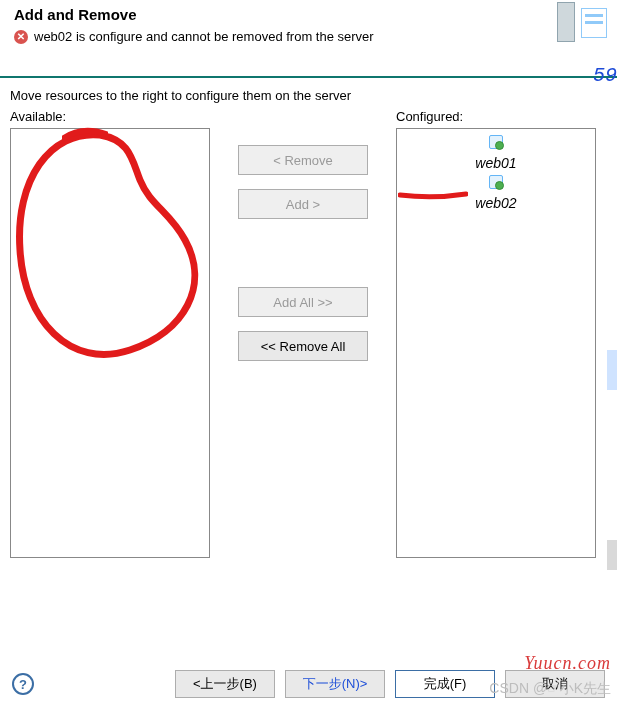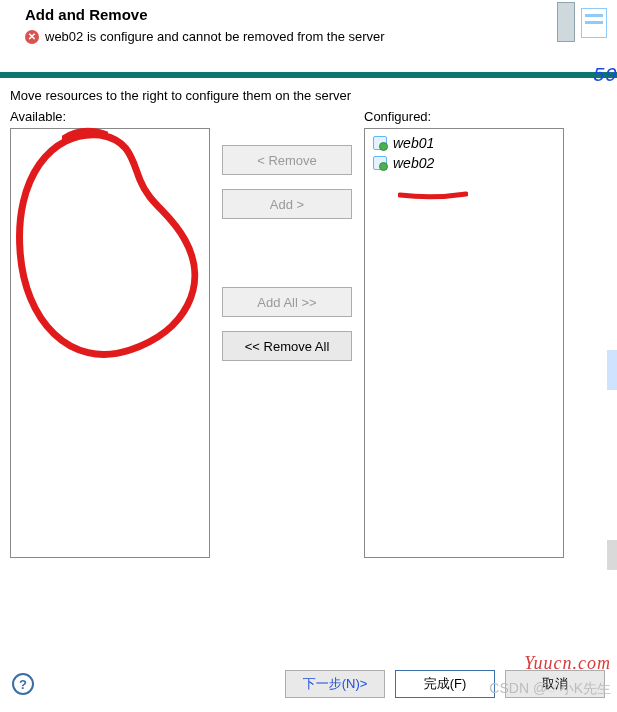--- a/index.html
+++ b/index.html
@@ -8,22 +8,22 @@
     font-family: "Segoe UI", Tahoma, sans-serif;
     font-size: 13px;
     background: #fff;
     color: #000;
     width: 617px;
     height: 712px;
     position: relative;
     overflow: hidden;
   }
   .header {
-    padding: 6px 10px 10px 25px;
-    border-bottom: 6px solid #0f766e;
+    padding: 6px 10px 10px 14px;
+    border-bottom: 2px solid #0f766e;
     position: relative;
     height: 78px;
   }
   .title {
     font-weight: bold;
     font-size: 15px;
     margin-bottom: 6px;
   }
   .error-line {
     display: flex;
@@ -64,38 +64,39 @@
   .corner-num {
     position:absolute; right:0; top:64px; color:#1e4bd8; font-size:20px; font-style:italic; font-family: Liberation Mono, monospace;
   }
   .instruction {
     padding: 10px 10px 6px 10px;
   }
   .columns {
     display:flex;
     align-items:flex-start;
     padding: 0 10px;
-    gap: 12px;
+    gap: 28px;
   }
   .col-label { margin-bottom: 4px; }
   .listbox {
     border:1px solid #888;
     width: 200px;
     height: 430px;
     background:#fff;
     padding:4px;
     position:relative;
   }
   .list-item {
     display:flex;
     align-items:center;
     gap:6px;
     padding:2px 4px;
     font-style: italic;
     font-size: 14px;
+    flex-direction: column;
   }
   .mod-icon {
     width:14px; height:14px; display:inline-block;
     background:#e3f2fd; border:1px solid #64b5f6; border-radius:2px; position:relative;
   }
   .mod-icon::after {
     content:""; position:absolute; right:-2px; bottom:-2px;
     width:7px; height:7px; border-radius:50%;
     background:#4caf50; border:1px solid #388e3c;
   }
@@ -209,20 +210,21 @@
         <span class="mod-icon"></span>
         <span>web02</span>
       </div>
     </div>
   </div>
 </div>
 
 <div class="footer">
   <div class="help-icon">?</div>
   <div class="grow"></div>
+  <button class="nav">&lt;上一步(B)</button>
   <button class="nav" disabled="">下一步(N)&gt;</button>
   <button class="nav primary">完成(F)</button>
   <button class="nav">取消</button>
 </div>
 
 <svg class="annot red-scribble" viewBox="0 0 230 260">
   <path d="M90 15 C40 10, 5 60, 10 130 C14 200, 60 250, 120 230 C175 212, 200 165, 175 120 C160 92, 140 85, 130 60 C122 40, 120 20, 90 15 Z" fill="none" stroke="#e11b1b" stroke-width="7" stroke-linejoin="round"></path>
 </svg>
 <svg class="annot red-arrow" viewBox="0 0 46 20">
   <path d="M2 14 Q 20 2, 44 10" fill="none" stroke="#e11b1b" stroke-width="6" stroke-linecap="round"></path>

